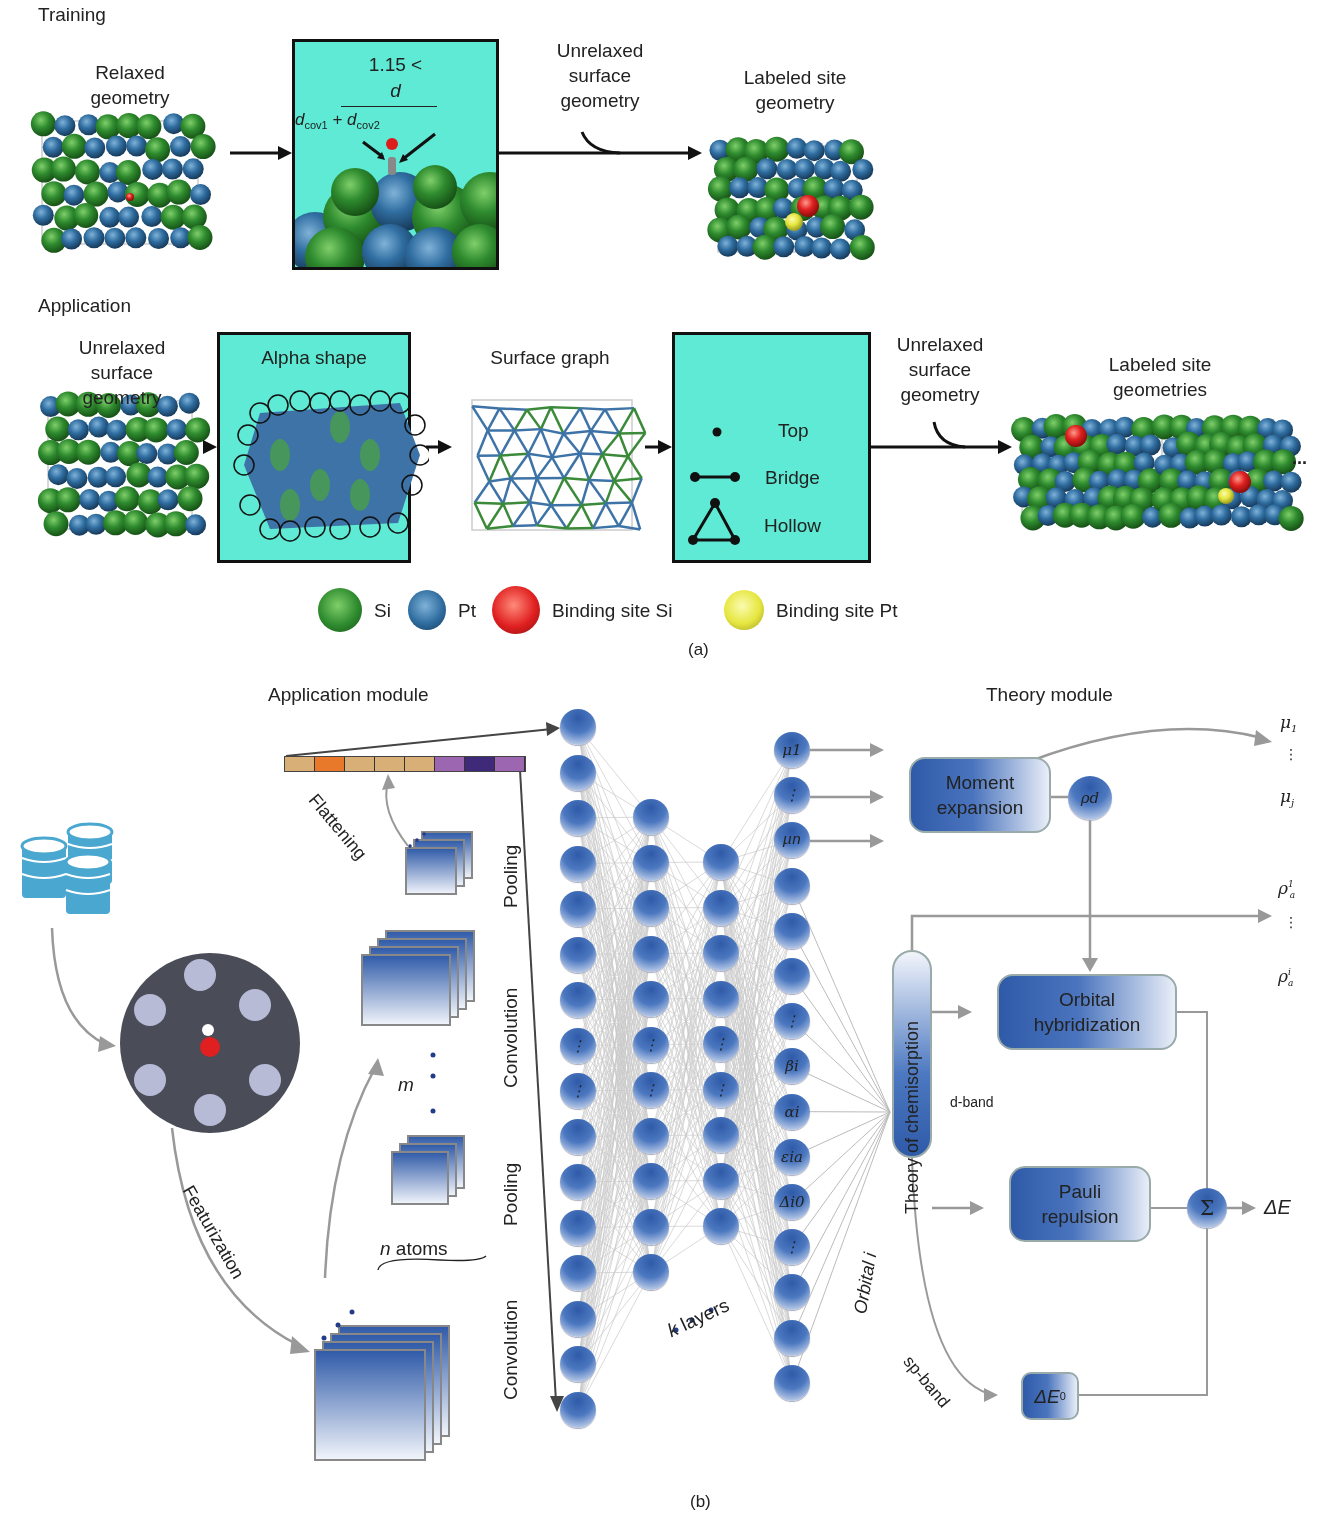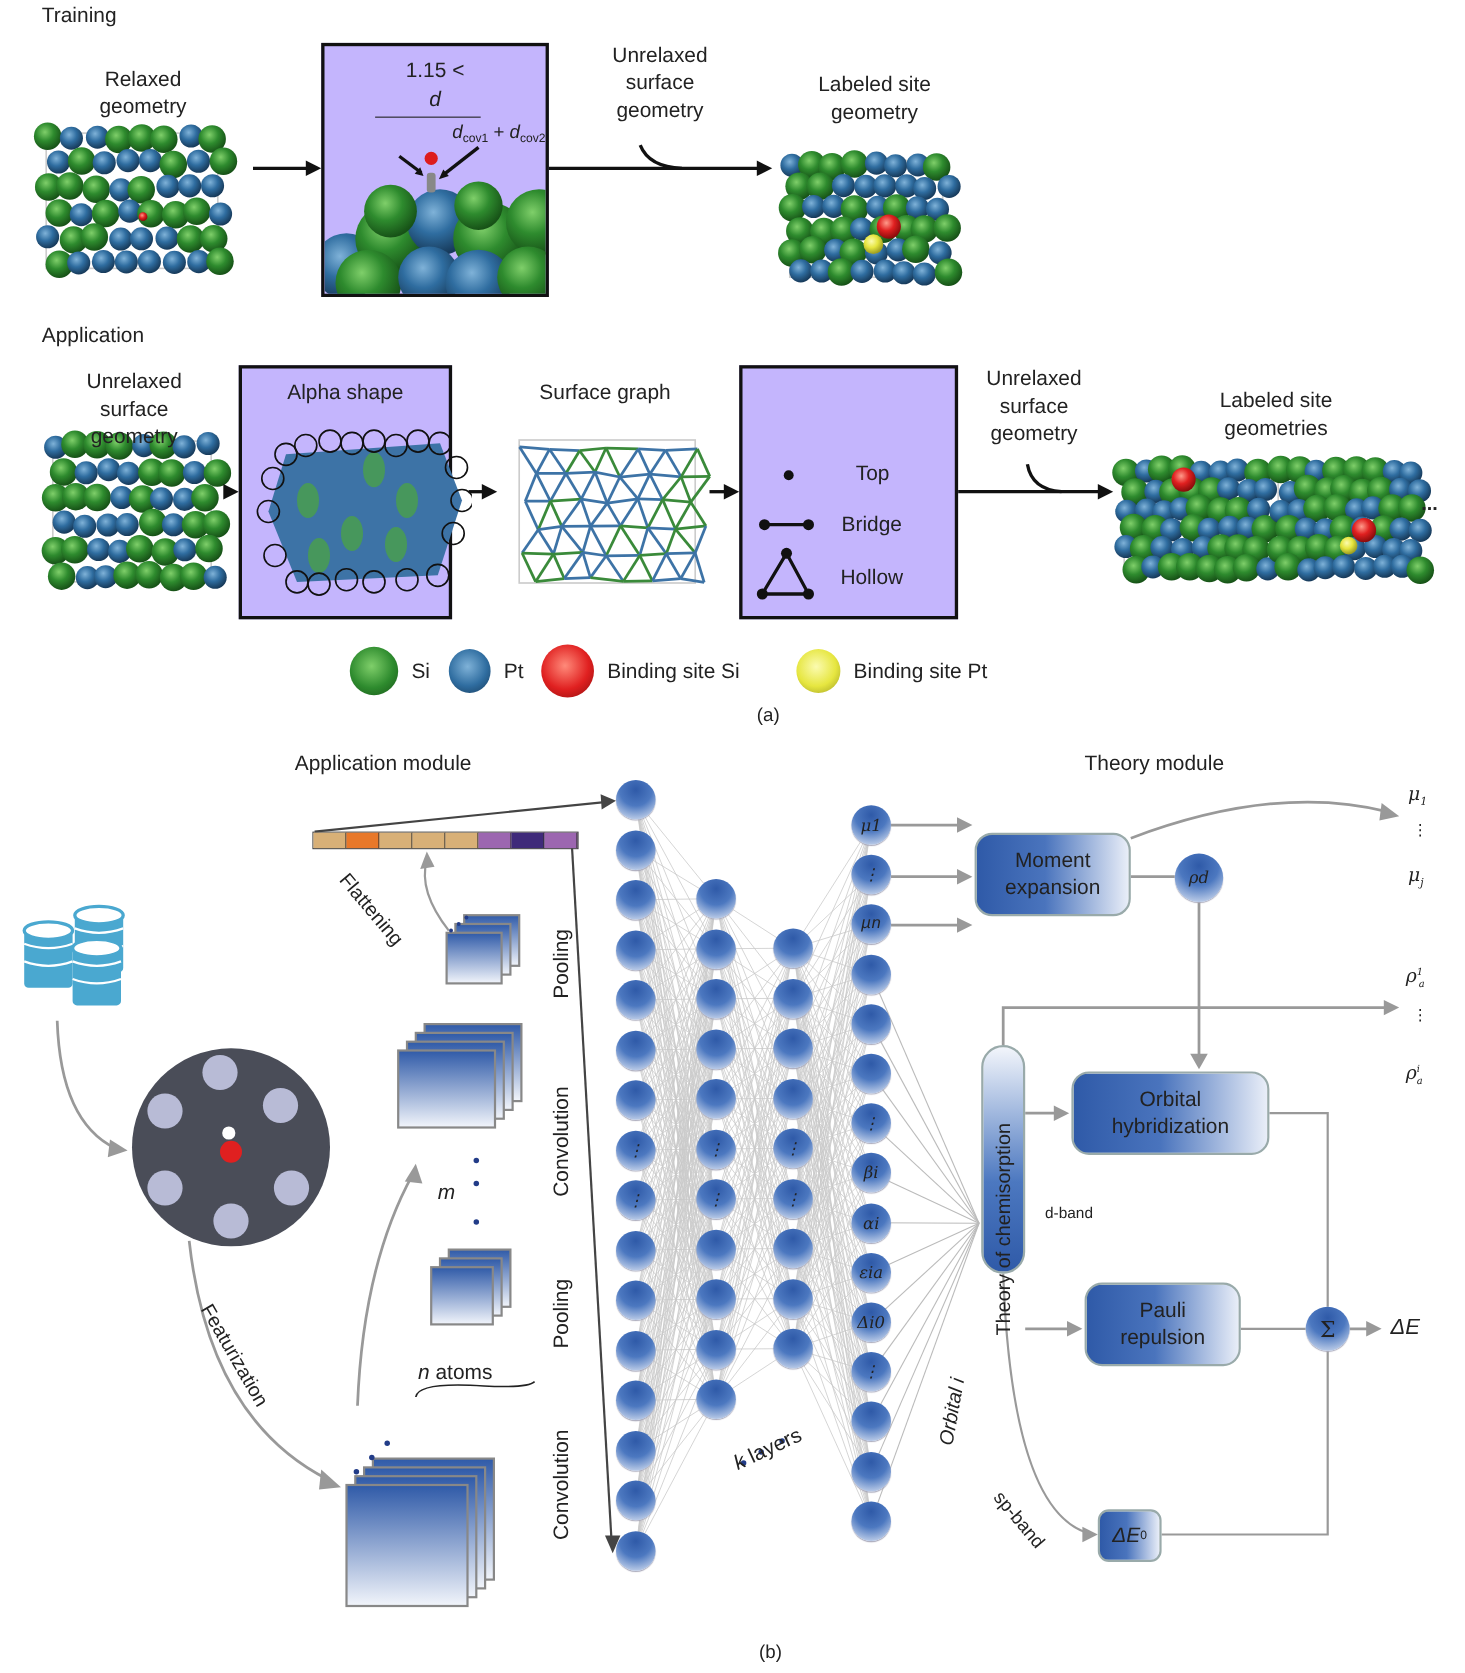--- a/index.html
+++ b/index.html
@@ -1,24 +1,24 @@
 <!DOCTYPE html>
 <html><head>
 <meta charset="utf-8">
 <style>
   html, body { margin:0; padding:0; background:#ffffff; }
   body { width:1332px; height:1521px; position:relative; overflow:hidden;
          font-family:"Liberation Sans", sans-serif; color:#222; }
   .abs { position:absolute; }
   .lbl { position:absolute; font-size:19px; text-align:center; line-height:25px; color:#222; white-space:pre-line; }
   .sect { position:absolute; font-size:19px; color:#222; }
-  .box { position:absolute; border:3px solid #111; background:#c4b5fd; box-sizing:border-box; }
+  .box { position:absolute; border:3px solid #111; background:#5eead4; box-sizing:border-box; }
   .rbox { position:absolute; border:2px solid #9aa; border-radius:16px; box-sizing:border-box;
           background:linear-gradient(90deg,#2f5aa8 0%,#4a74bd 45%,#e9eef8 100%);
-          font-size:19px; text-align:center; color:#222; display:flex; align-items:center; justify-content:center; line-height:25px; white-space:pre-line; }
+          font-size:19px; text-align:center; color:#222; display:flex; align-items:center; justify-content:center; line-height:25px; white-space:pre-line;margin-left:23px; }
   .node { position:absolute; width:36px; height:36px; border-radius:50%;
           background:radial-gradient(circle at 50% 25%, #2f5aa8 0%, #4c78c0 45%, #e9eef8 100%);
           box-shadow:0 1px 1px #aab; font-size:15px; font-style:italic; color:#222;
           display:flex; align-items:center; justify-content:center; font-family:"DejaVu Serif", serif; }
   svg { position:absolute; left:0; top:0; }
   .vtext { position:absolute; font-size:19px; transform-origin:left top; white-space:nowrap; }
 </style>
 </head>
 <body>
 
@@ -432,21 +432,21 @@
     <polygon points="672,447 658,440 658,454" fill="#111"></polygon>
     <line x1="871" y1="447" x2="1004" y2="447" stroke="#111" stroke-width="3"></line>
     <polygon points="1012,447 998,440 998,454" fill="#111"></polygon>
     <path d="M934,422 Q938,445 965,447" fill="none" stroke="#111" stroke-width="3"></path>
   </svg>
 
 <div class="box" style="left:292px;top:39px;width:207px;height:231px;overflow:hidden">
   <div style="position:absolute;left:0;top:12px;width:100%;text-align:center;font-size:19px">1.15 &lt;</div>
   <div style="position:absolute;left:0;top:38px;width:100%;text-align:center;font-size:19px;font-style:italic">d</div>
   <div style="position:absolute;left:46px;top:64px;width:96px;border-top:1.5px solid #222"></div>
-  <div style="position:absolute;left:0;top:68px;width:100%;text-align:right;font-size:17px"><i>d</i><sub style="font-size:11px">cov1</sub> + <i>d</i><sub style="font-size:11px">cov2</sub></div>
+  <div style="position:absolute;left:0;top:68px;width:100%;text-align:left;font-size:17px"><i>d</i><sub style="font-size:11px">cov1</sub> + <i>d</i><sub style="font-size:11px">cov2</sub></div>
   <svg width="207" height="231">
     <defs>
       <radialGradient id="gG" cx="40%" cy="35%" r="65%">
           <stop offset="0" stop-color="#7fcf6a"></stop>
           <stop offset="0.5" stop-color="#2e8b2e"></stop>
           <stop offset="1" stop-color="#175217"></stop>
         </radialGradient>
       <radialGradient id="gB" cx="40%" cy="35%" r="65%">
           <stop offset="0" stop-color="#7fb2d8"></stop>
           <stop offset="0.5" stop-color="#2f6da0"></stop>

